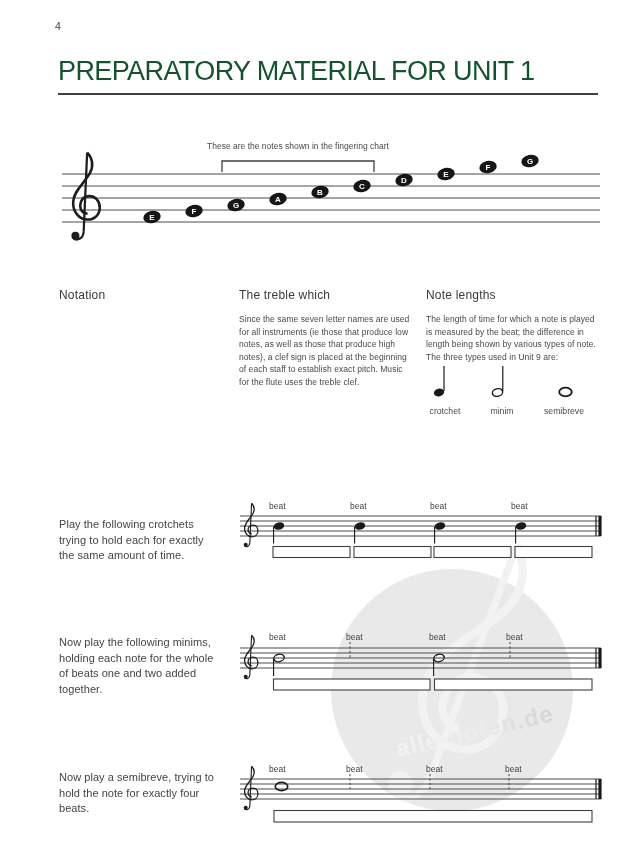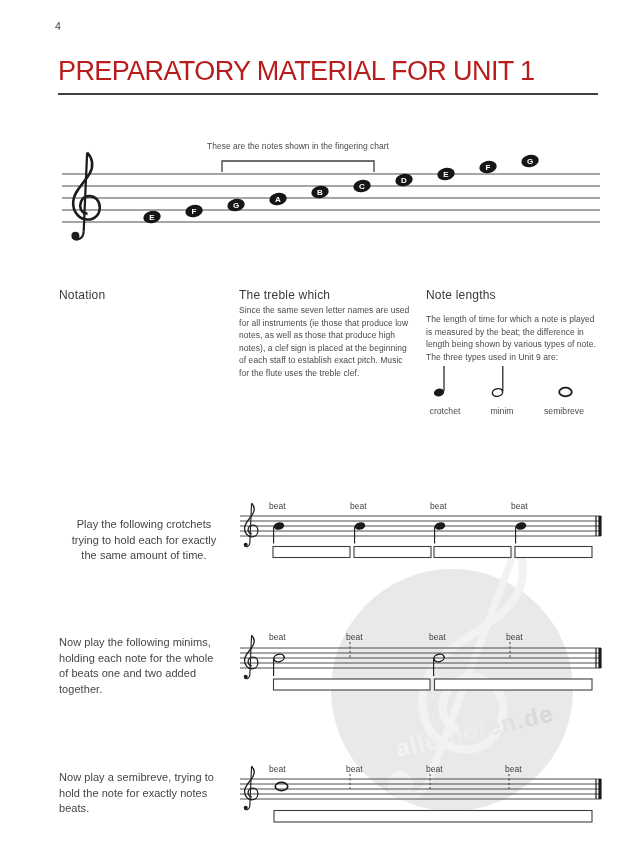--- a/index.html
+++ b/index.html
@@ -16,43 +16,43 @@
     width: 640px; height: 862px;
     pointer-events: none;
   }
   .wm-svg { z-index: 0; }
   .music-svg { z-index: 2; }
   .txt { position: absolute; z-index: 3; color: #4a4a4a; }
   .page-number { left: 55px; top: 20px; font-size: 10.5px; color:#3f3f3f; }
   .page-title {
     left: 58px; top: 56px;
     font-size: 27px; font-weight: 400; letter-spacing: -0.6px;
-    color: #b91c1c; white-space: nowrap;
+    color: #14532d; white-space: nowrap;
   }
   .title-rule {
     position: absolute; z-index: 3;
     left: 58px; top: 93px; width: 540px; height: 2px;
     background: #3f3f3f;
   }
   .col-heading { font-size: 12px; color: #3a3a3a; letter-spacing: 0.2px; }
   .col-body {
     font-size: 8.5px; line-height: 12.6px; white-space: pre-line;
     color: #4a4a4a; letter-spacing: 0.05px;
   }
   .heading-1 { left: 59px;  top: 288px; }
   .heading-2 { left: 239px; top: 288px; }
   .heading-3 { left: 426px; top: 288px; }
   .body-1 { left: 59px;  top: 313px; width: 182px; }
-  .body-2 { left: 239px; top: 304px; width: 184px; }
+  .body-2 { left: 239px; top: 313px; width: 184px; }
   .body-3 { left: 426px; top: 313px; width: 182px; }
   .instruction {
     font-size: 11px; line-height: 15.5px; white-space: pre-line;
     color: #454545; letter-spacing: 0.05px;
   }
-  .instr-1 { left: 59px; top: 517px; width: 170px; text-align: center; }
+  .instr-1 { left: 59px; top: 517px; width: 170px; }
   .instr-2 { left: 59px; top: 635px; width: 176px; }
   .instr-3 { left: 59px; top: 770px; width: 176px; }
   svg text { font-family: "Liberation Sans", sans-serif; }
   .beat-label { font-size: 8.5px; fill: #3f3f3f; }
   .staff-caption { font-size: 8.5px; fill: #4a4a4a; }
   .note-letter { font-size: 8px; font-weight: bold; fill: #ffffff; }
   .note-type-label { font-size: 8.7px; fill: #4a4a4a; }
   .wm-text { font-size: 24px; font-weight: bold; letter-spacing: 1px; }
 </style>
 </head>
@@ -104,21 +104,21 @@
 The three types used in Unit 9 are:</div>
 
   <div class="txt instruction instr-1">Play the following crotchets
 trying to hold each for exactly
 the same amount of time.</div>
   <div class="txt instruction instr-2">Now play the following minims,
 holding each note for the whole
 of beats one and two added
 together.</div>
   <div class="txt instruction instr-3">Now play a semibreve, trying to
-hold the note for exactly notes
+hold the note for exactly four
 beats.</div>
 
   <svg class="music-svg" viewBox="0 0 640 862" aria-hidden="true">
 
     <g stroke="#4d4d4d" stroke-width="1">
       <line x1="62" y1="174" x2="600" y2="174"></line>
       <line x1="62" y1="186" x2="600" y2="186"></line>
       <line x1="62" y1="198" x2="600" y2="198"></line>
       <line x1="62" y1="210" x2="600" y2="210"></line>
       <line x1="62" y1="222" x2="600" y2="222"></line>

